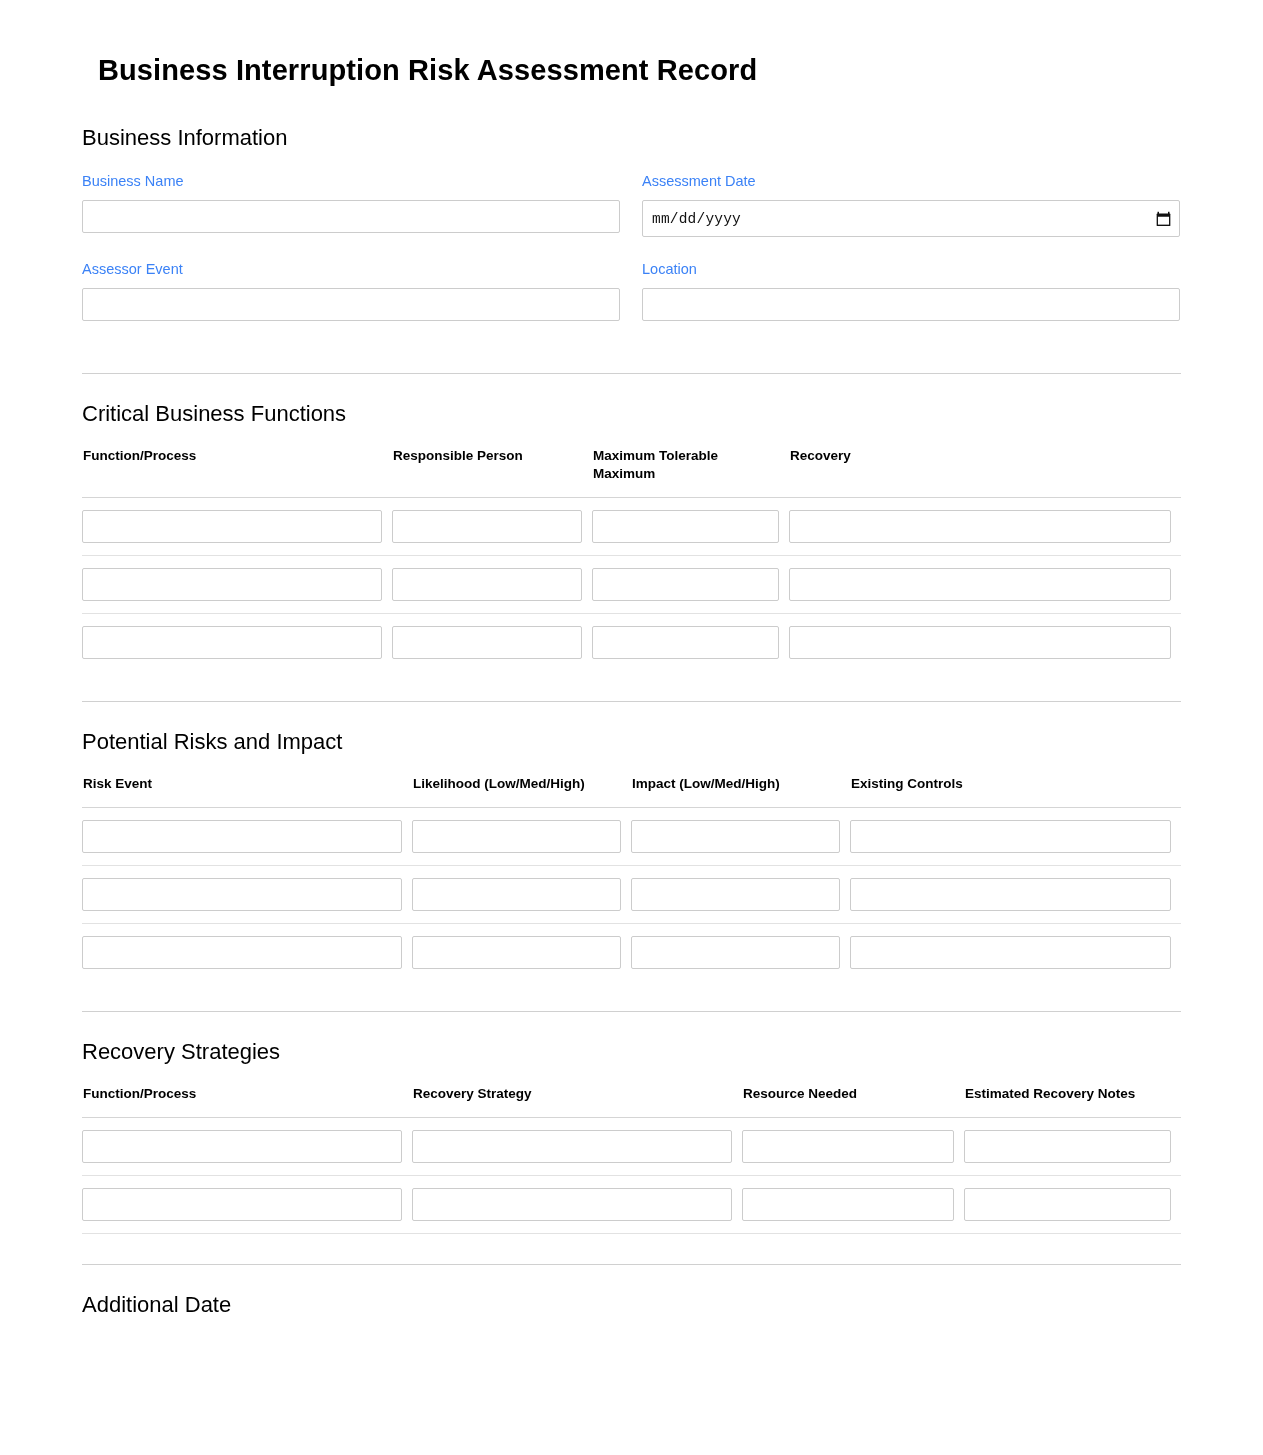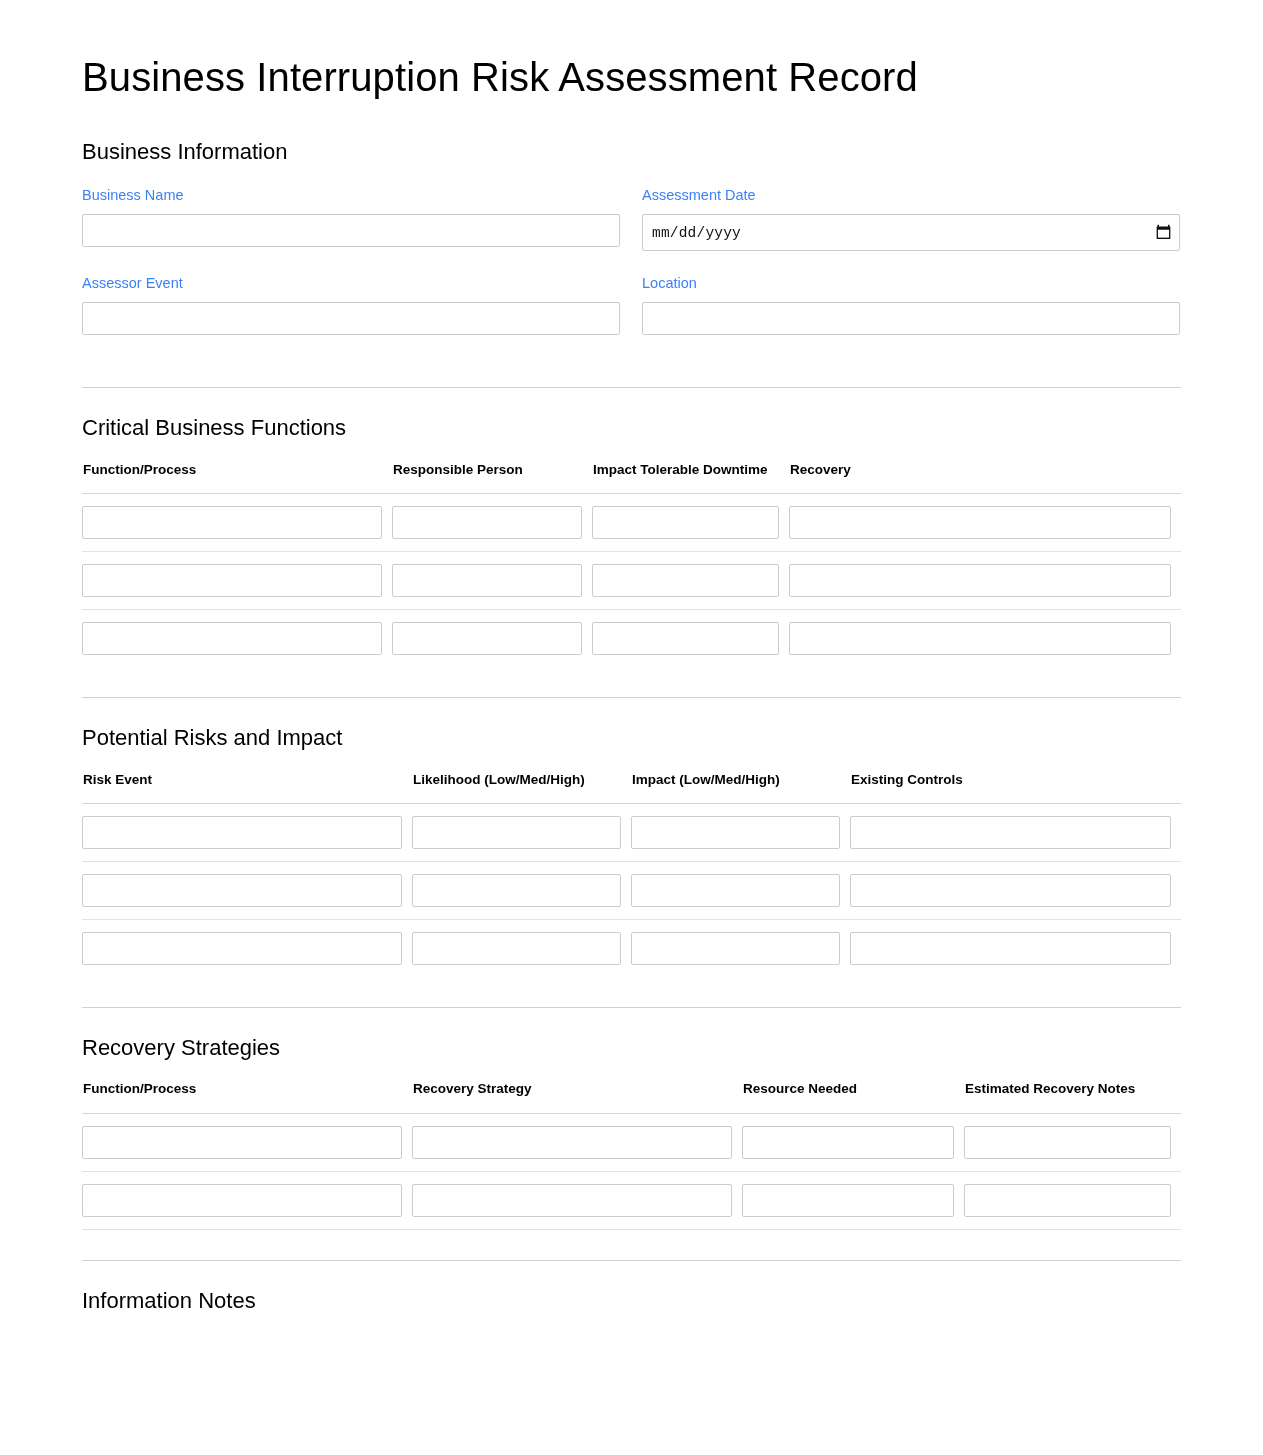--- a/index.html
+++ b/index.html
@@ -14,24 +14,24 @@
     font-family: "Liberation Sans", sans-serif;
     color: #000000;
     -webkit-font-smoothing: antialiased;
   }
   .page {
     padding: 52px 82px 0 82px;
   }
 
   
   .doc-title {
-    font-size: 40px;
-    font-weight: 400;
+    font-size: 29px;
+    font-weight: 700;
     line-height: 1.25;
-    margin: 0 0 36px 0;
+    margin: 0 0 36px 16px;
     letter-spacing: 0.1px;
   }
 
   
   .section { margin: 0 0 0 0; }
   .section-title {
     font-size: 22px;
     font-weight: 400;
     line-height: 1.3;
     margin: 0 0 18px 0;
@@ -210,21 +210,21 @@
       <colgroup>
           <col class="c1">
           <col class="c2">
           <col class="c3">
           <col class="c4">
         </colgroup>
       <thead>
         <tr>
           <th>Function/Process</th>
           <th>Responsible Person</th>
-          <th>Impact Tolerable Downtime</th>
+          <th>Maximum Tolerable Maximum</th>
           <th>Recovery</th>
         </tr>
       </thead>
       <tbody>
         <tr>
           <td>
               <input class="cell-input" type="text" value="" style="">
             </td>
           <td>
               <input class="cell-input" type="text" value="" style="">
@@ -384,17 +384,17 @@
               <input class="cell-input" type="text" value="" style="">
             </td>
         </tr>
       </tbody>
     </table>
   </section>
 
   <hr class="section-rule">
 
   <section class="section">
-    <h2 class="section-title">Information Notes</h2>
+    <h2 class="section-title">Additional Date</h2>
     <div class="notes-area"></div>
   </section>
 
 </div>
 
 </body></html>

